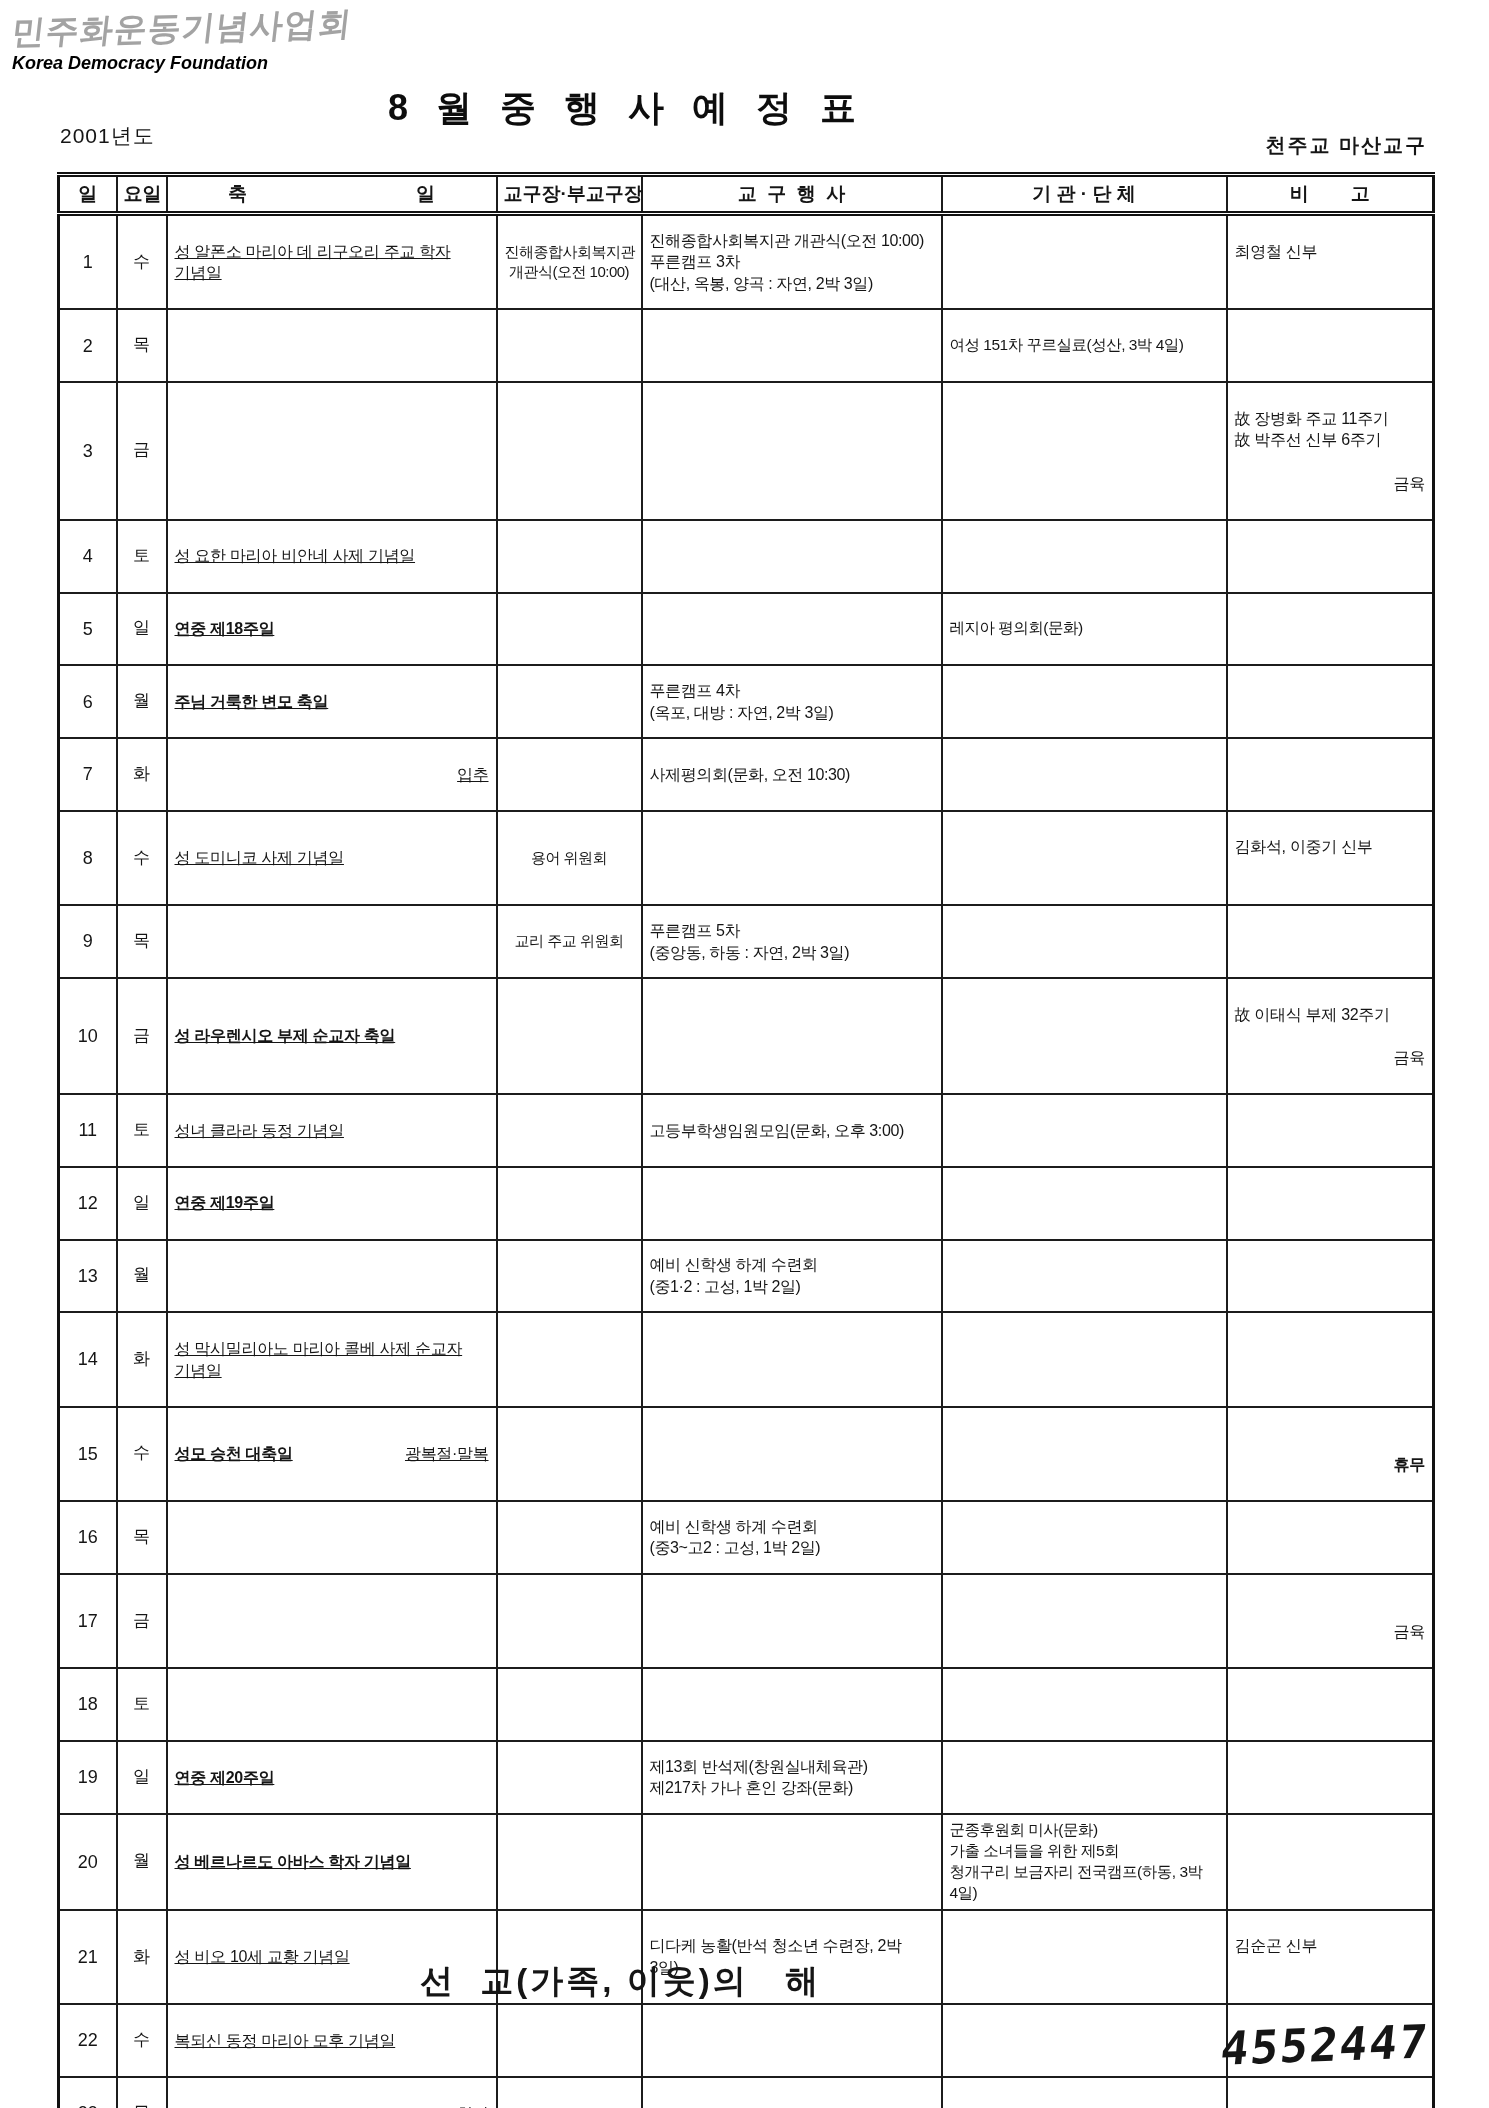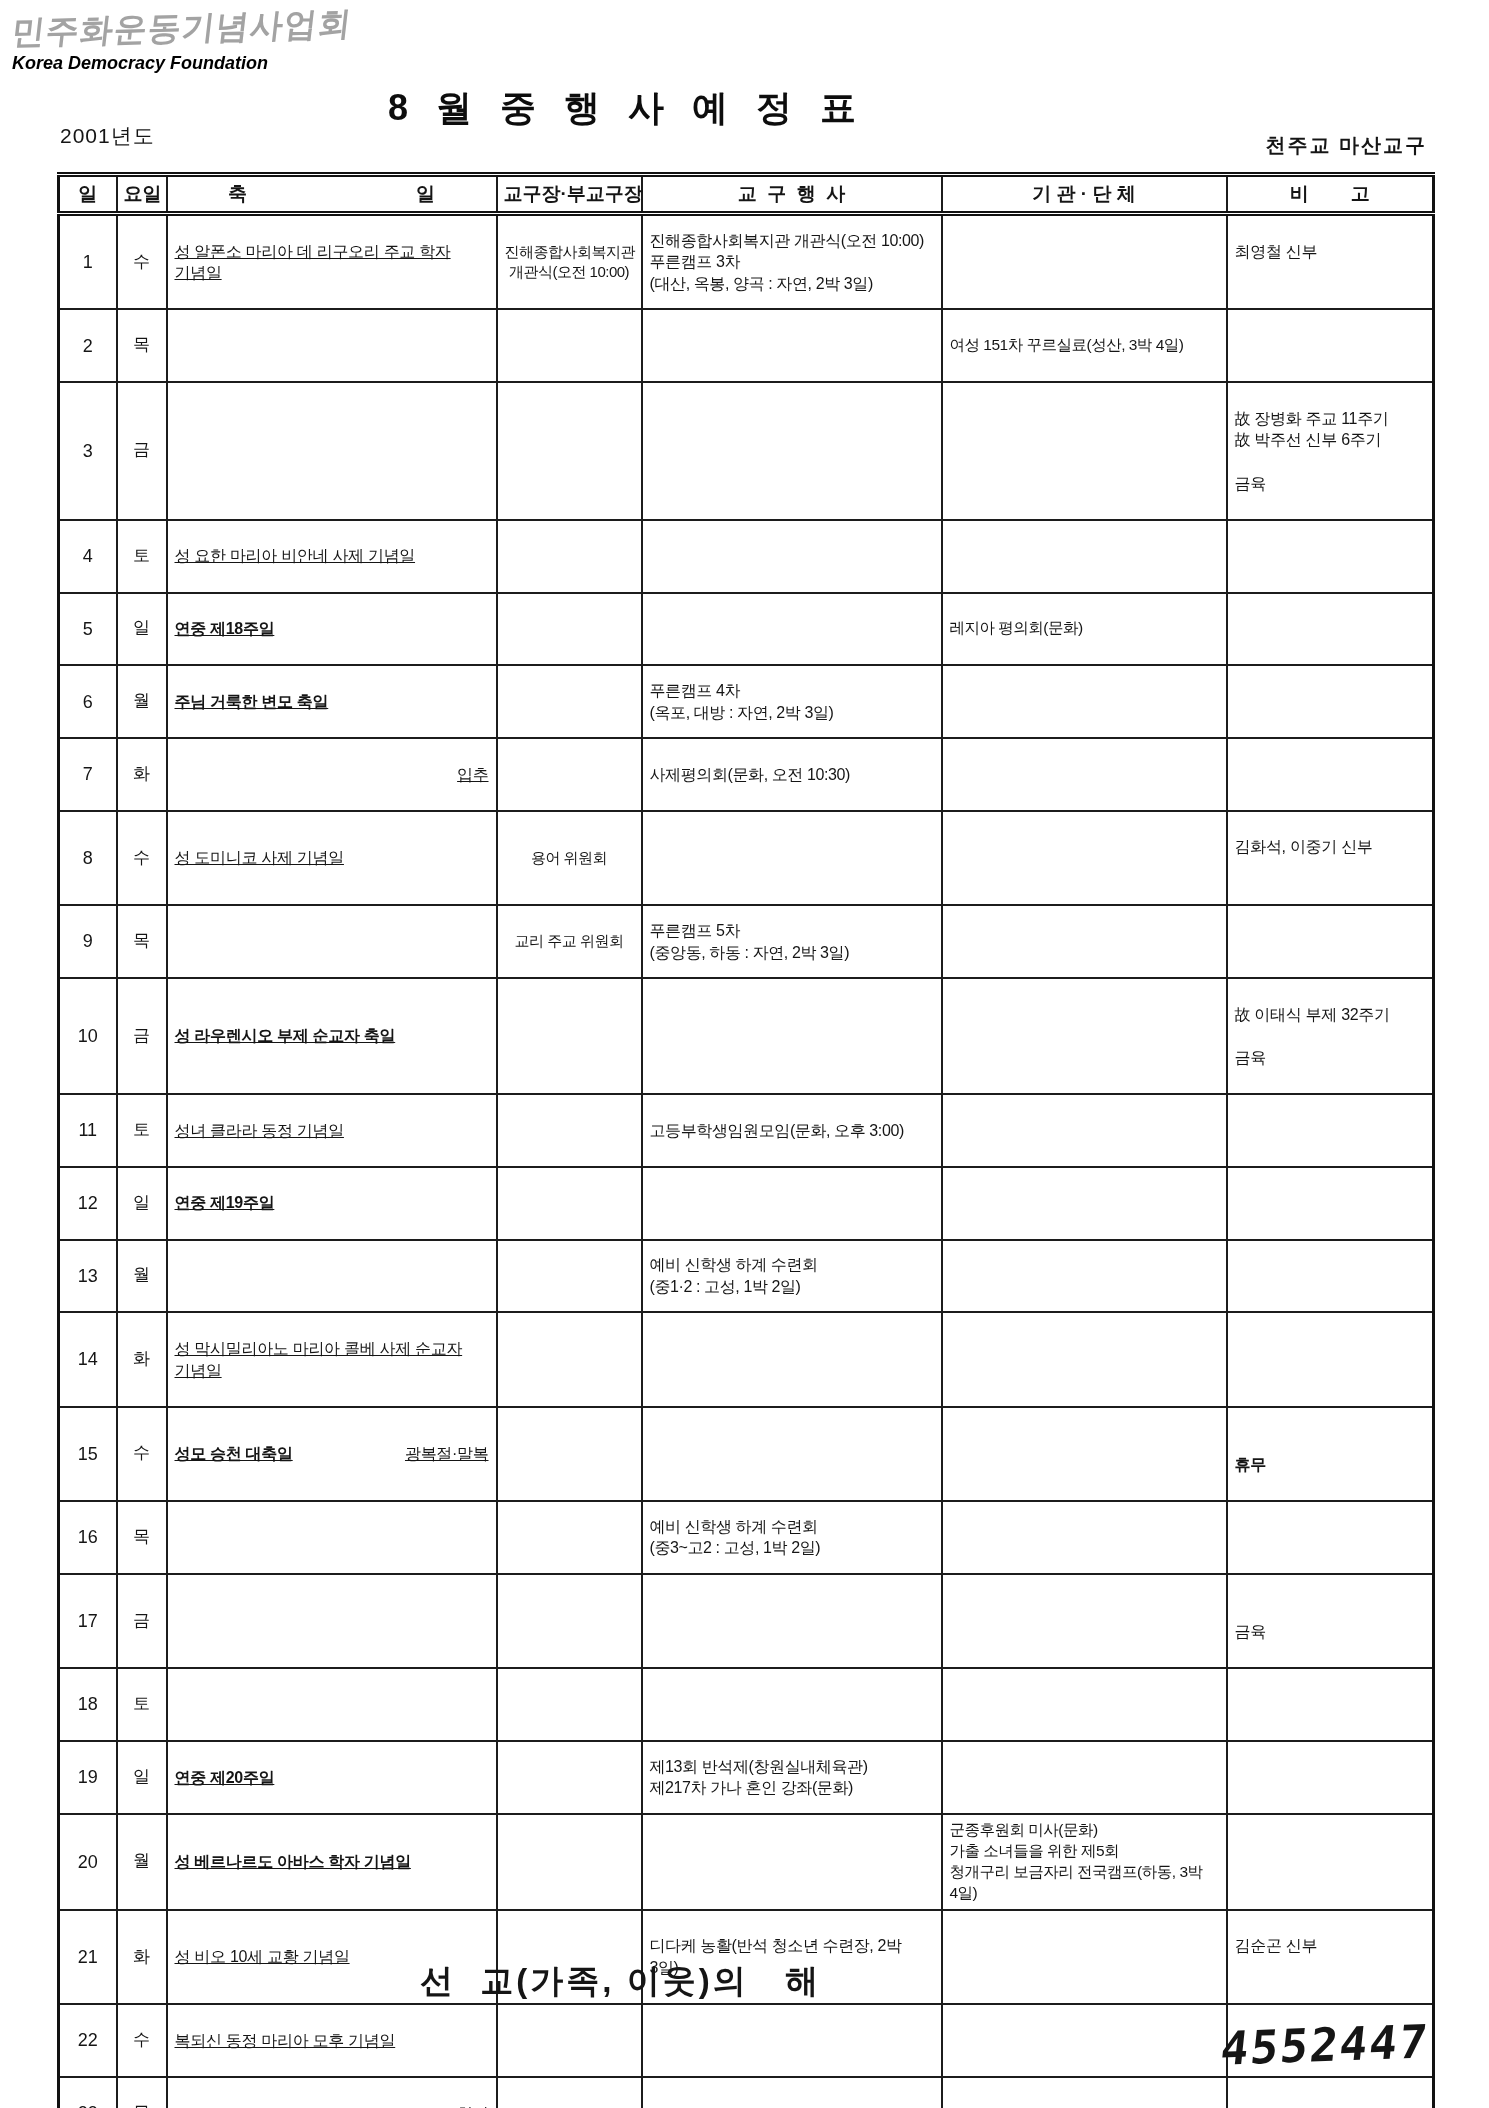--- a/index.html
+++ b/index.html
@@ -61,21 +61,21 @@
   }
   .c-day   { text-align:center; font-size:18px; }
   .c-wday  { text-align:center; font-size:17px; }
   .c-feast { font-size:16px; letter-spacing:-0.3px; }
   .c-bishop{ font-size:15px; text-align:center; letter-spacing:-0.5px; }
   .c-event { font-size:16px; letter-spacing:-0.4px; }
   .c-org   { font-size:15.5px; letter-spacing:-0.5px; }
   .c-note  { font-size:16px; letter-spacing:-0.3px; }
   .split { display:flex; justify-content:space-between; align-items:baseline; gap:4px;text-decoration:underline; }
   .bold { font-weight:bold; }
-  .note-right { }
+  .note-right { text-align:right; }
 
   
   tbody tr { height:35px; }
   tbody tr:nth-child(1)  { height:86px; }
   tbody tr:nth-child(3)  { height:100px; }
   tbody tr:nth-child(4)  { height:58px; }
   tbody tr:nth-child(6)  { height:60px; }
   tbody tr:nth-child(9)  { height:66px; }
   tbody tr:nth-child(10) { height:58px; }
   tbody tr:nth-child(13) { height:66px; }

